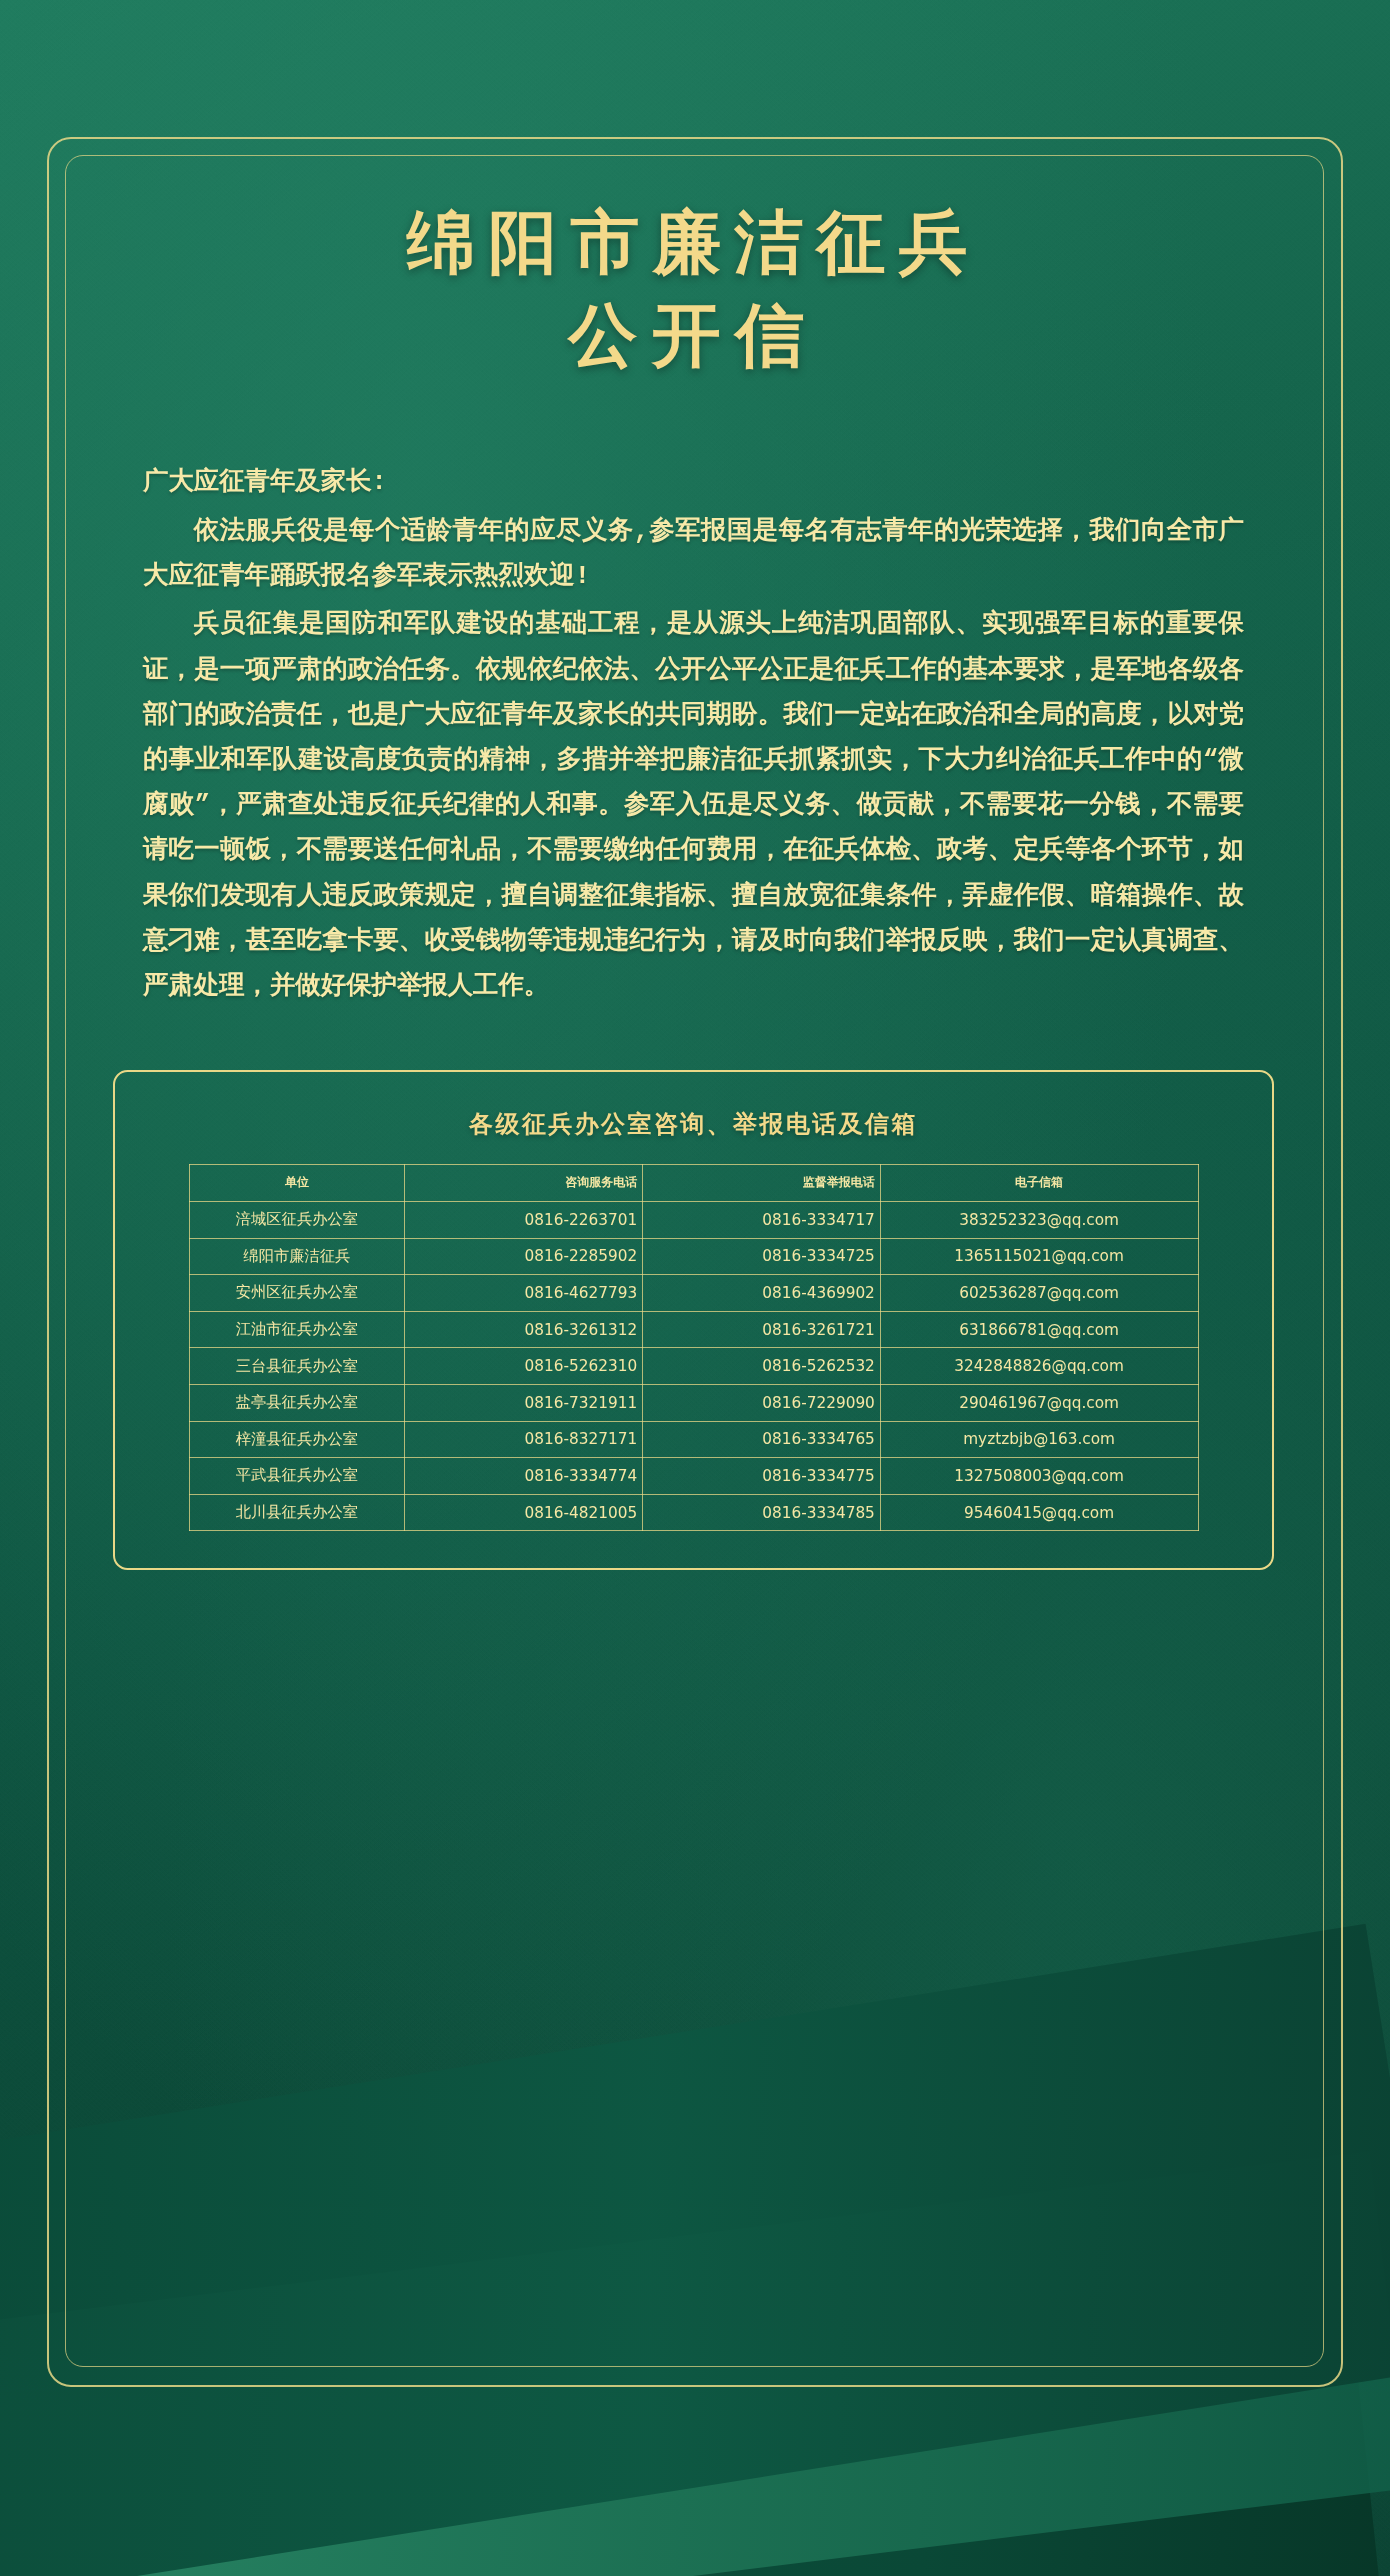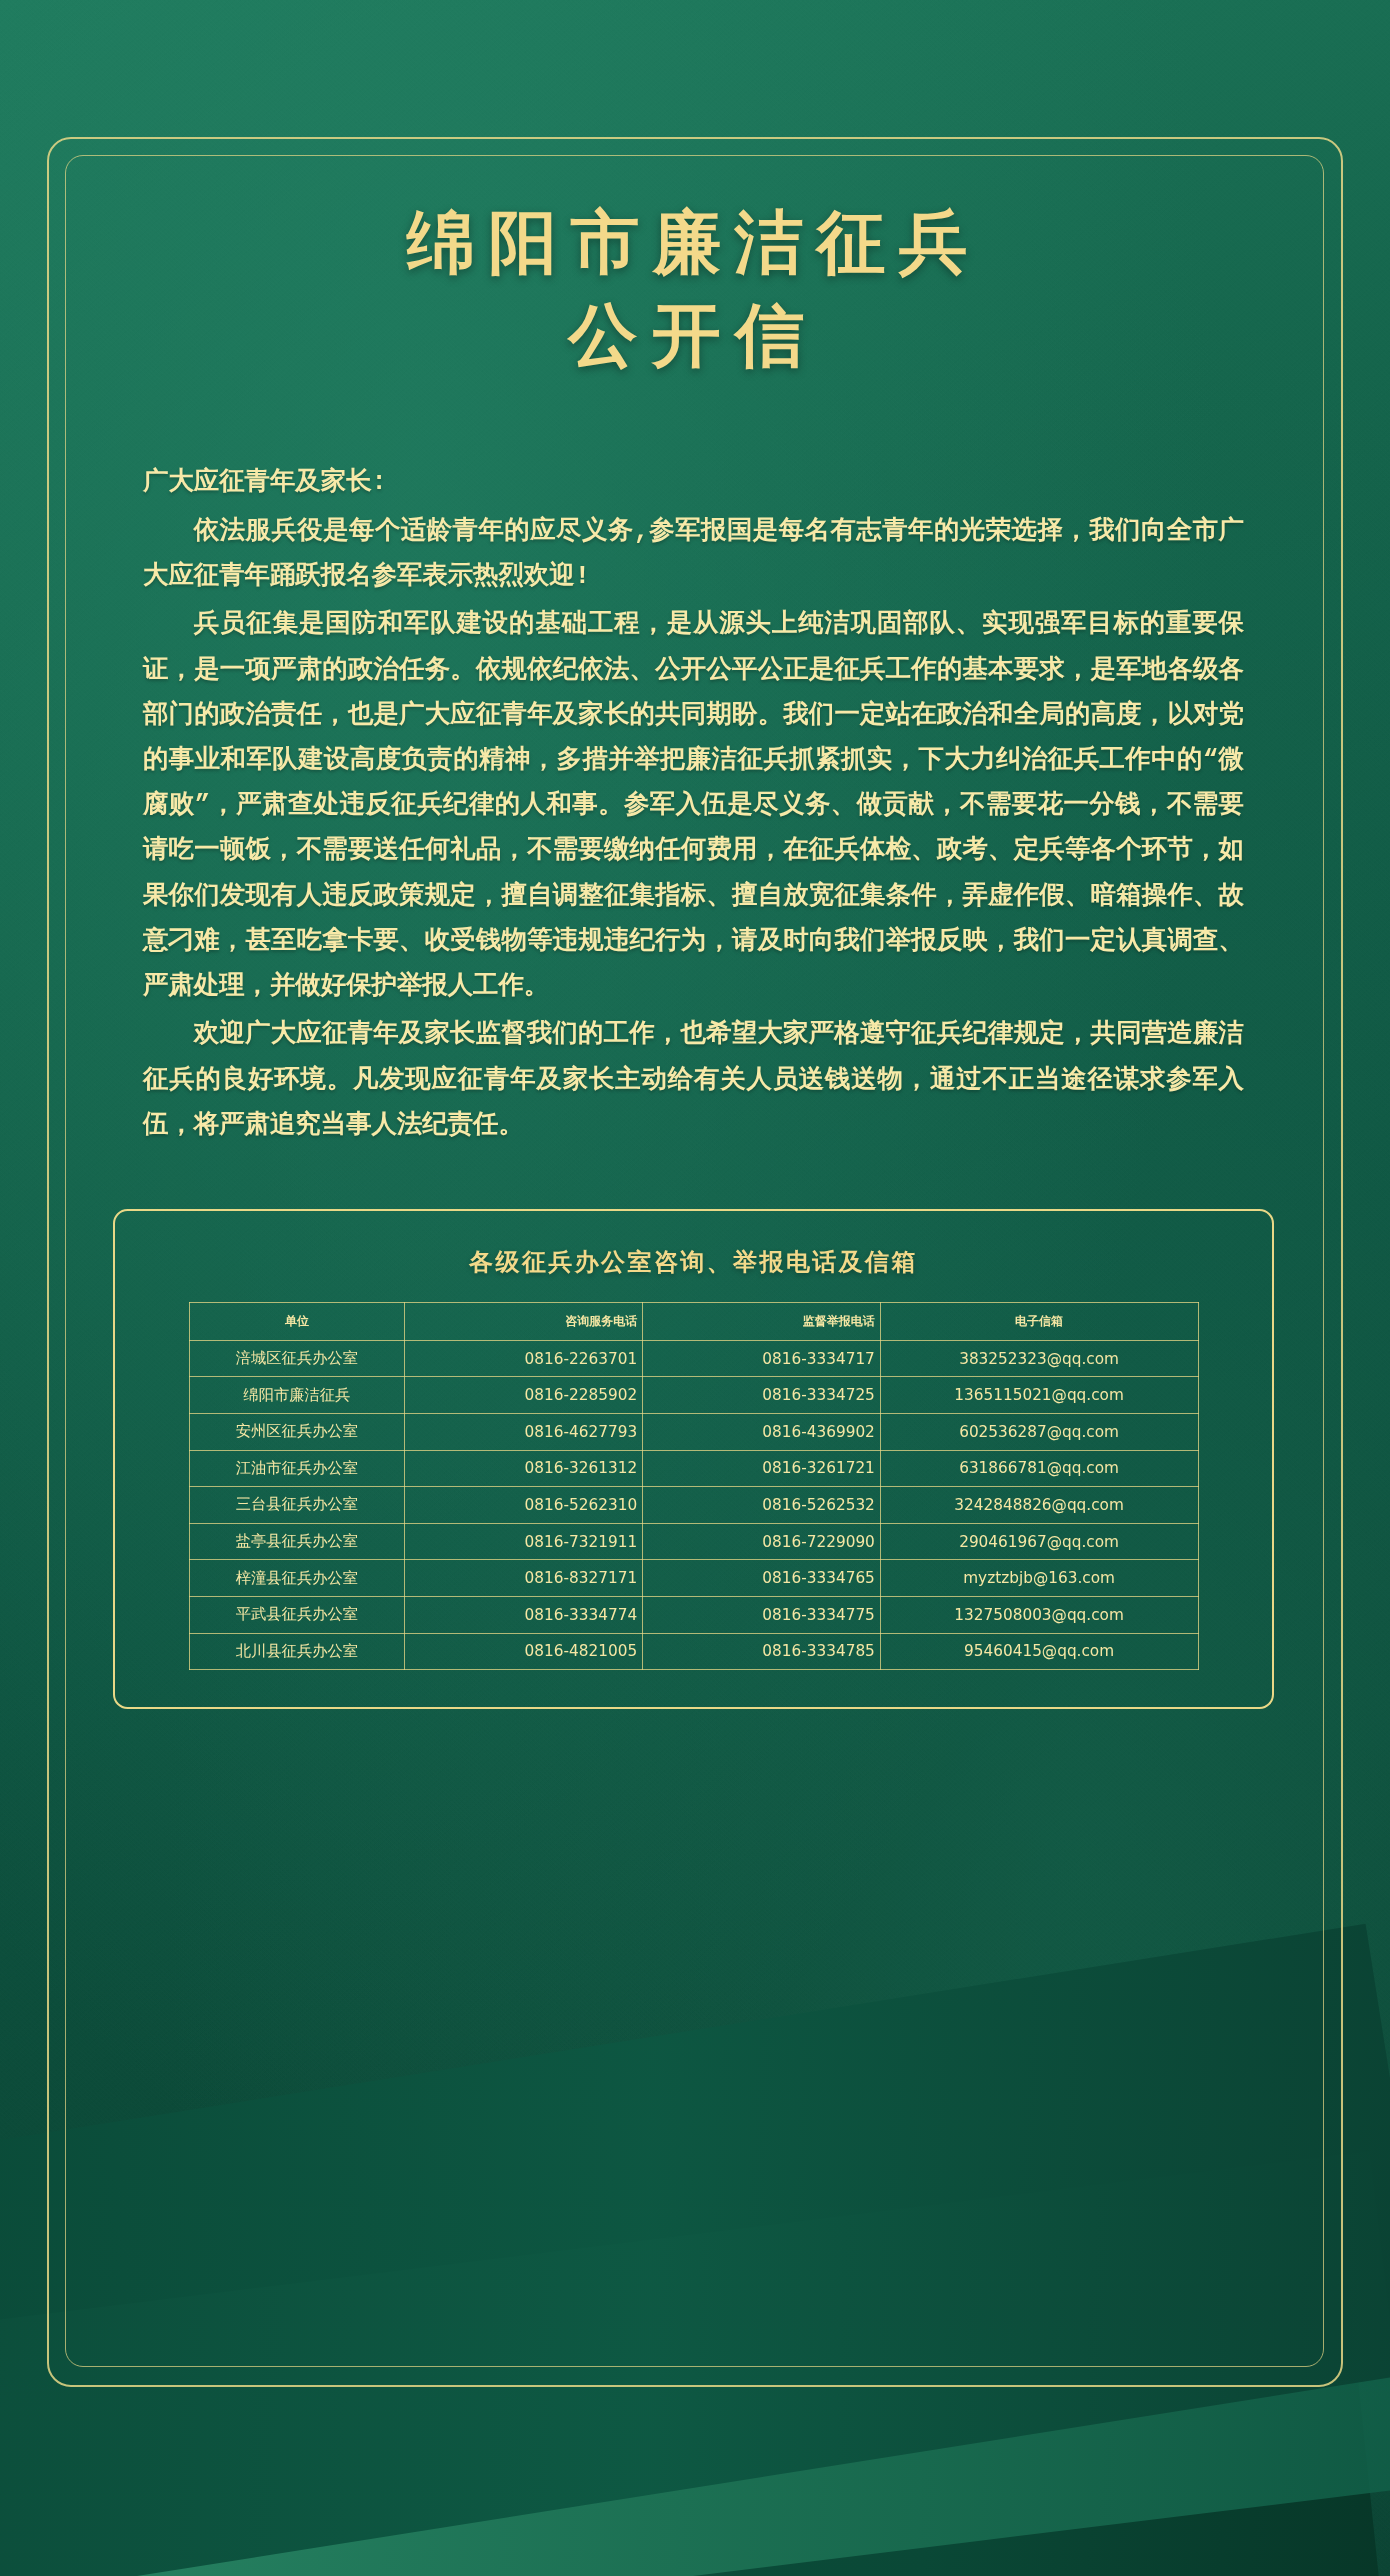--- a/index.html
+++ b/index.html
@@ -192,21 +192,20 @@
 
     <div class="title-block">
       <div class="title-line">绵阳市廉洁征兵</div>
       <div class="title-line second">公开信</div>
     </div>
 
     <div class="letter-body">
       <p>广大应征青年及家长:</p>
       <p class="indent">依法服兵役是每个适龄青年的应尽义务,参军报国是每名有志青年的光荣选择，我们向全市广大应征青年踊跃报名参军表示热烈欢迎!</p>
       <p class="indent">兵员征集是国防和军队建设的基础工程，是从源头上纯洁巩固部队、实现强军目标的重要保证，是一项严肃的政治任务。依规依纪依法、公开公平公正是征兵工作的基本要求，是军地各级各部门的政治责任，也是广大应征青年及家长的共同期盼。我们一定站在政治和全局的高度，以对党的事业和军队建设高度负责的精神，多措并举把廉洁征兵抓紧抓实，下大力纠治征兵工作中的“微腐败”，严肃查处违反征兵纪律的人和事。参军入伍是尽义务、做贡献，不需要花一分钱，不需要请吃一顿饭，不需要送任何礼品，不需要缴纳任何费用，在征兵体检、政考、定兵等各个环节，如果你们发现有人违反政策规定，擅自调整征集指标、擅自放宽征集条件，弄虚作假、暗箱操作、故意刁难，甚至吃拿卡要、收受钱物等违规违纪行为，请及时向我们举报反映，我们一定认真调查、严肃处理，并做好保护举报人工作。</p>
-      <p class="indent">欢迎广大应征青年及家长监督我们的工作，也希望大家严格遵守征兵纪律规定，共同营造廉洁征兵的良好环境。凡发现应征青年及家长主动给有关人员送钱送物，通过不正当途径谋求参军入伍，将严肃追究当事人法纪责任。</p>
     </div>
 
     <div class="panel">
       <div class="panel-title">各级征兵办公室咨询、举报电话及信箱</div>
       <table class="contacts">
         <thead>
           <tr>
             <th class="unit">单位</th>
             <th class="phone">咨询服务电话</th>
             <th class="phone">监督举报电话</th>

